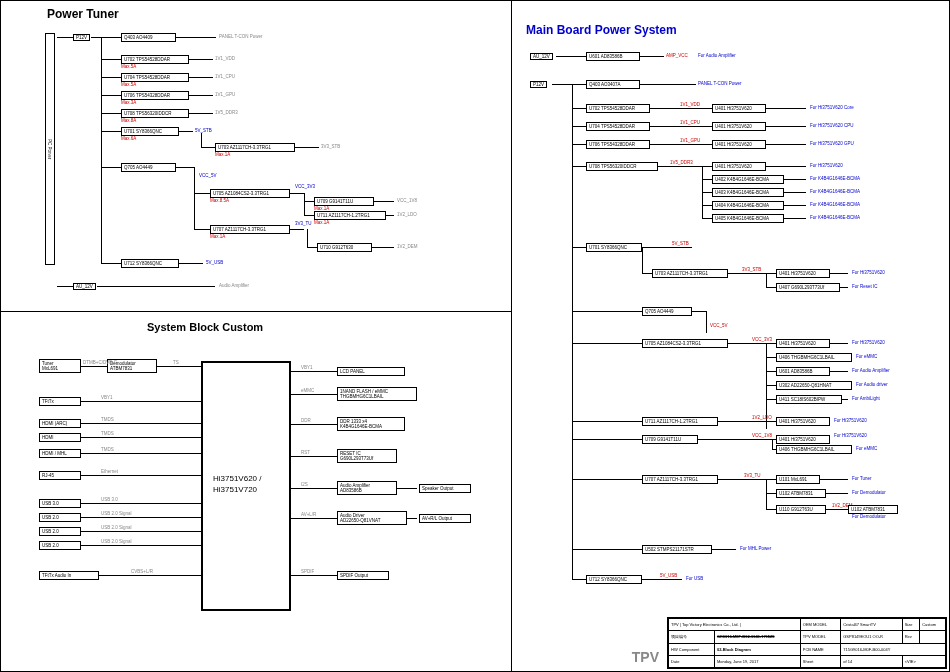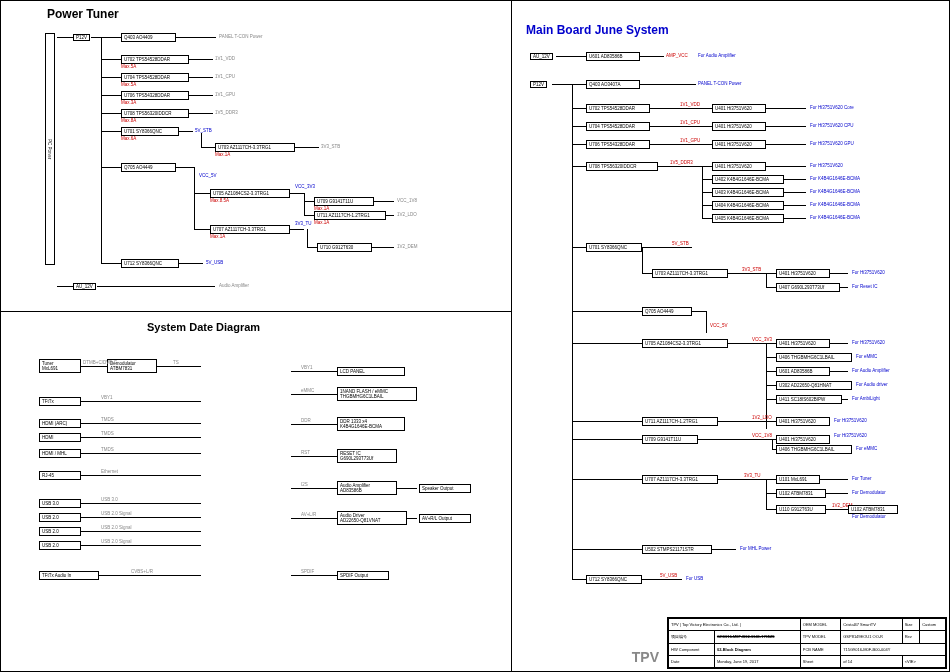--- a/index.html
+++ b/index.html
@@ -125,21 +125,25 @@
     <div class="label blue" style="left:205px; top:259px;">5V_USB</div>
     <div class="vline" style="left:100px; top:248px; height:14px;"></div>
 
     <div class="label" style="left:72px; top:282px; border:1px solid #000; padding:0 2px;">AU_12V</div>
     <div class="hline" style="left:56px; top:285px; width:16px;"></div>
     <div class="hline" style="left:96px; top:285px; width:118px;"></div>
     <div class="label gray" style="left:218px; top:282px;">Audio Amplifier</div>
 
     <div class="mid-divider"></div>
 
-    <div class="sbd-title">System Date Diagram</div>
+    <div class="sbd-title">System Block Custom</div>
+    <div class="sbd-main">
+      <div class="sbd-main-text" style="white-space:pre;">Hi3751V620 /
+Hi3751V720</div>
+    </div>
 
     <div class="box" style="left:38px; top:358px; width:42px; height:14px; white-space:pre;">Tuner
 MxL691</div>
     <div class="box" style="left:106px; top:358px; width:50px; height:14px; white-space:pre;">Demodulator
 ATBM7831</div>
     <div class="hline" style="left:80px; top:365px; width:26px;"></div>
     <div class="label gray" style="left:82px; top:359px;">DTMB+C/DVB-C</div>
     <div class="hline" style="left:156px; top:365px; width:44px;"></div>
     <div class="label gray" style="left:172px; top:359px;">TS</div>
 
@@ -215,21 +219,21 @@
     <div class="label gray" style="left:300px; top:511px;">AV+L/R</div>
     <div class="hline" style="left:406px; top:517px; width:10px;"></div>
     <div class="box" style="left:418px; top:513px; width:52px;">AV+R/L Output</div>
 
     <div class="hline" style="left:290px; top:574px; width:46px;"></div>
     <div class="label gray" style="left:300px; top:568px;">SPDIF</div>
     <div class="box" style="left:336px; top:570px; width:52px;">SPDIF Output</div>
   </div>
 
   <div class="right-section">
-    <div class="title-right" style="left:14px;">Main Board June System</div>
+    <div class="title-right" style="left:14px;">Main Board Power System</div>
 
     <div class="label" style="left:18px; top:52px; border:1px solid #000; padding:0 2px;">AU_12V</div>
     <div class="hline" style="left:44px; top:55px; width:30px;"></div>
     <div class="box" style="left:74px; top:51px; width:54px;">U601 AD83586B</div>
     <div class="hline" style="left:128px; top:55px; width:24px;"></div>
     <div class="label red" style="left:154px; top:52px;">AMP_VCC</div>
     <div class="label blue" style="left:186px; top:52px;">For Audio Amplifier</div>
 
     <div class="label" style="left:18px; top:80px; border:1px solid #000; padding:0 2px;">P12V</div>
     <div class="hline" style="left:40px; top:83px; width:20px;"></div>

